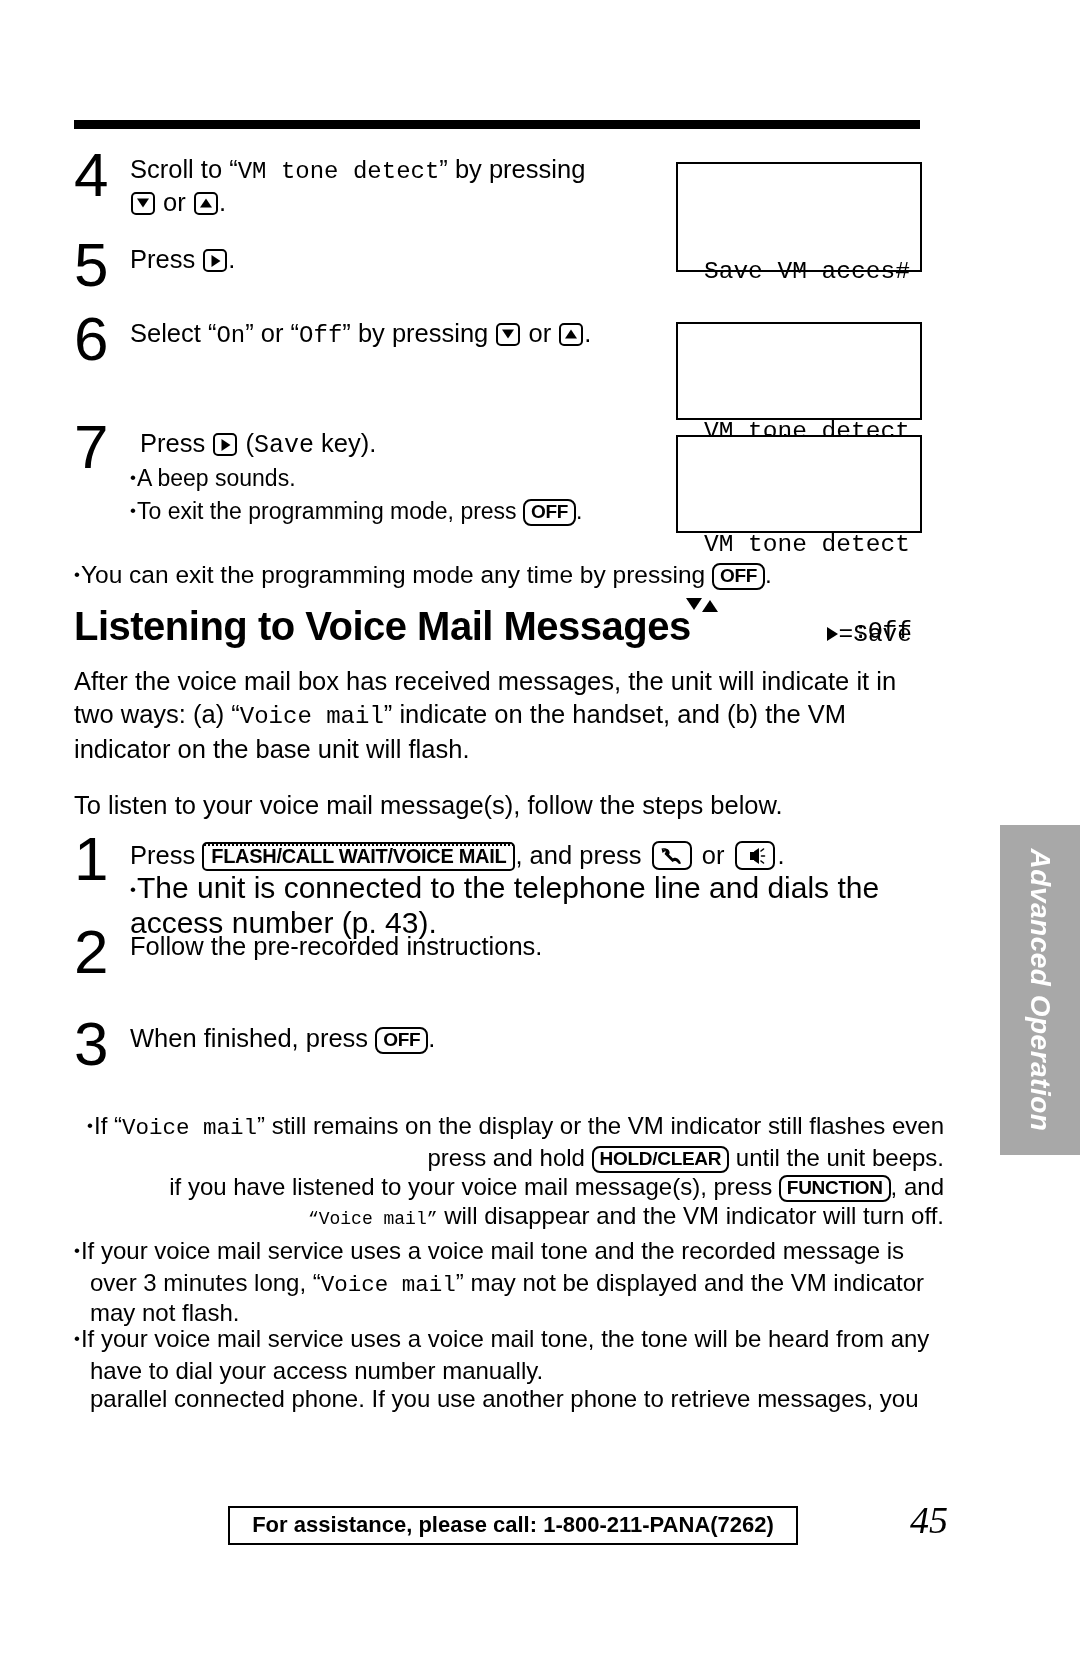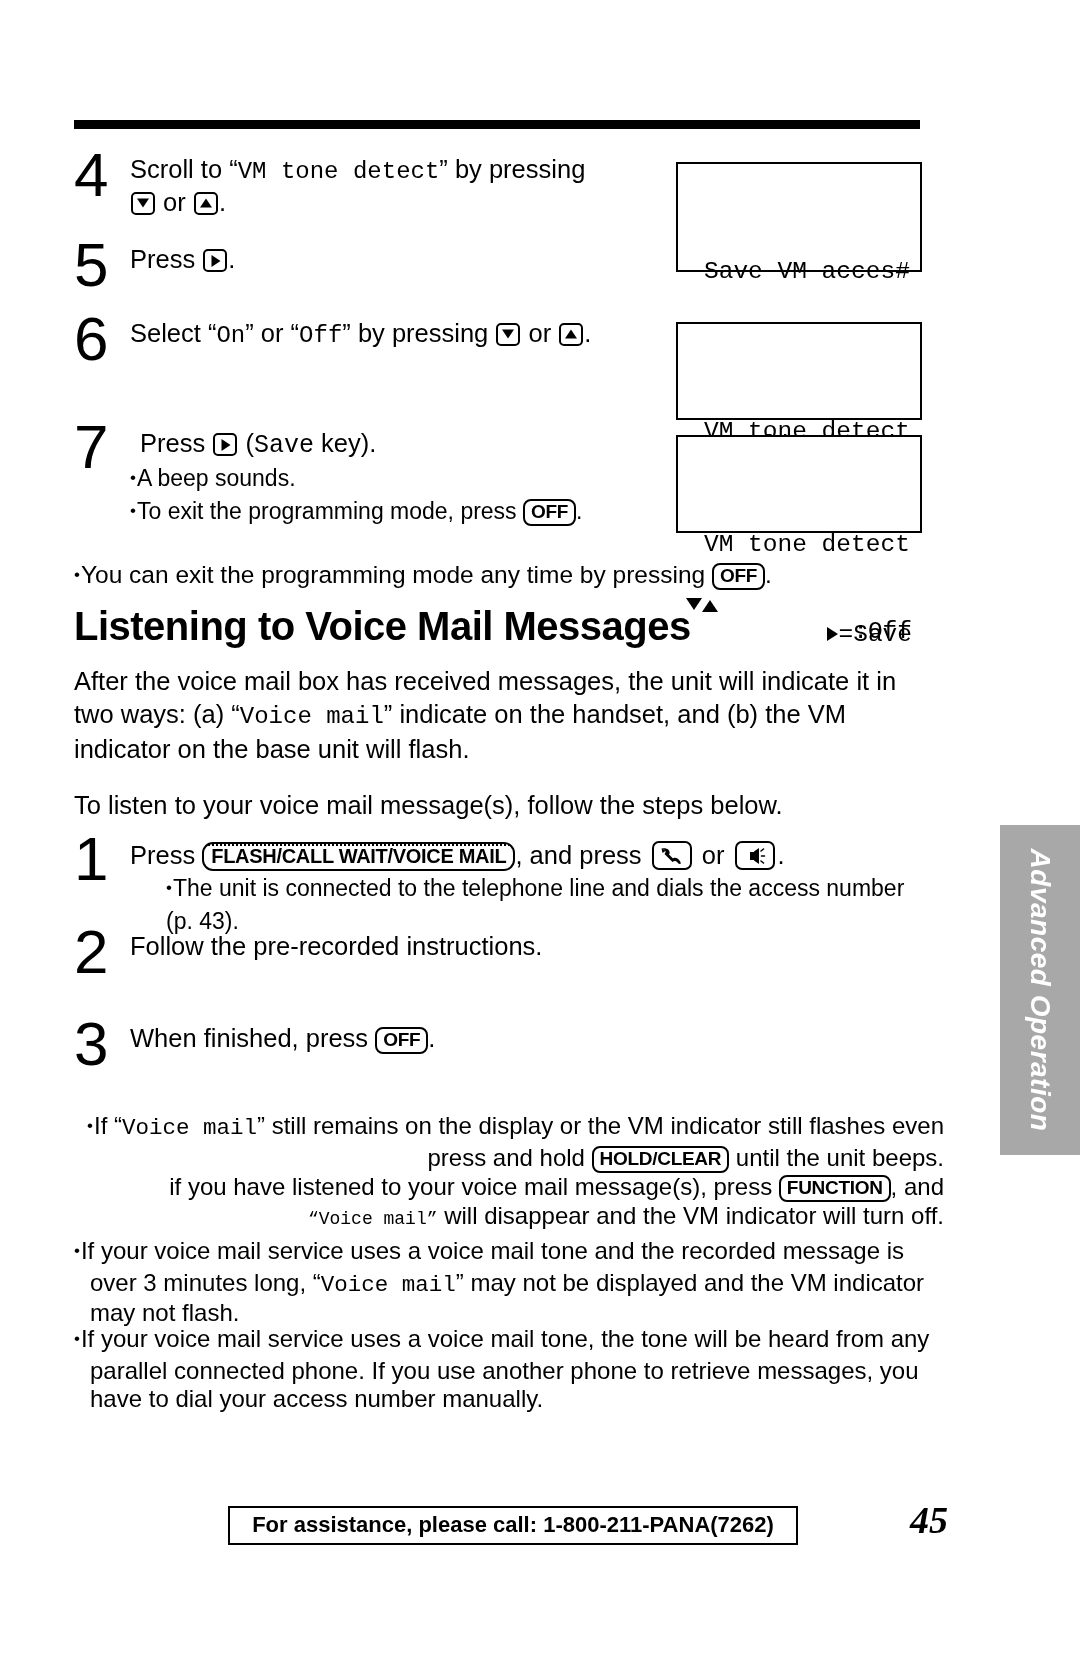--- a/index.html
+++ b/index.html
@@ -99,21 +99,21 @@
     font-weight: bold;
     vertical-align: 1px;
     letter-spacing: -0.3px;
   }
   .labelkey.small {
     font-size: 19px;
     border-radius: 8px;
     padding: 0px 6px 1px 6px;
   }
   .labelkey.wide {
-    border-radius: 11px;
+    border-radius: 5px;
   }
   
   .labelkey.hatch {
     background-image:
       repeating-linear-gradient(to right, #000 0 2px, transparent 2px 4px);
     background-size: 100% 2px;
     background-position: 0 0;
     background-repeat: no-repeat;
   }
 
@@ -215,21 +215,21 @@
     font-weight: bold;
     padding: 4px 0 5px 0;
     box-sizing: border-box;
   }
   .pagenum {
     position: absolute;
     left: 910px;
     top: 1498px;
     font-family: "Liberation Serif", serif;
     font-size: 38px;
-    font-weight: bold;
+    font-weight: normal;
     font-style: italic;
   }
 </style>
 </head>
 <body>
 
 <div class="page">
 
   <div class="top-rule"></div>
 
@@ -344,21 +344,21 @@
         </span>
         <span>or</span>
         <span class="iconkey">
           <svg width="26" height="18" viewBox="0 0 26 18" aria-hidden="true">
             <path d="M12 5 L12 13 L8 13 L8 5 Z" fill="#000"></path>
             <path d="M12 4.5 L17 1 L17 17 L12 13.5 Z" fill="#000"></path>
             <path d="M19 4 L21.5 2 M19.5 9 L22.5 9 M19 14 L21.5 16" stroke="#000" stroke-width="1.6" fill="none" stroke-linecap="round"></path>
           </svg>
         </span><span>.</span>
       </div>
-      <div class="bullet" style="font-size:23px; line-height:30px; margin-top:2px;margin-left:36px;">The unit is connected to the telephone line and dials the access number (p. 43).</div>
+      <div class="bullet" style="font-size:30px; line-height:30px; margin-top:2px;">The unit is connected to the telephone line and dials the access number (p. 43).</div>
     </div>
   </div>
 
   <div class="step" style="left:74px; top:925px; width:860px;">
     <div class="step-num">2</div>
     <div class="step-body">Follow the pre-recorded instructions.</div>
   </div>
 
   <div class="step" style="left:74px; top:1017px; width:860px;">
     <div class="step-num">3</div>
@@ -383,22 +383,22 @@
   </div>
 
   <div class="bullet-line" style="left:74px; top:1237px; width:870px; line-height:28.5px;">
     <div class="hang"><span class="bullet">If your voice mail service uses a voice mail tone and the recorded message is</span></div>
     <div style="padding-left:16px;"><span>over 3 minutes long, “</span><span class="mono" style="font-size:22.5px;">Voice mail</span><span>” may not be displayed and the VM indicator</span></div>
     <div style="padding-left:16px;">may not flash.</div>
   </div>
 
   <div class="bullet-line" style="left:74px; top:1325px; width:870px; line-height:28.5px;">
     <div class="hang"><span class="bullet">If your voice mail service uses a voice mail tone, the tone will be heard from any</span></div>
+    <div style="padding-left:16px;">have to dial your access number manually.</div>
     <div style="padding-left:16px;">parallel connected phone. If you use another phone to retrieve messages, you</div>
-    <div style="padding-left:16px;">have to dial your access number manually.</div>
   </div>
 
   <div class="sidetab">
     <span>Advanced Operation</span>
   </div>
 
   <div class="footer-bar">For assistance, please call: 1-800-211-PANA(7262)</div>
   <div class="pagenum">45</div>
 
 </div>

